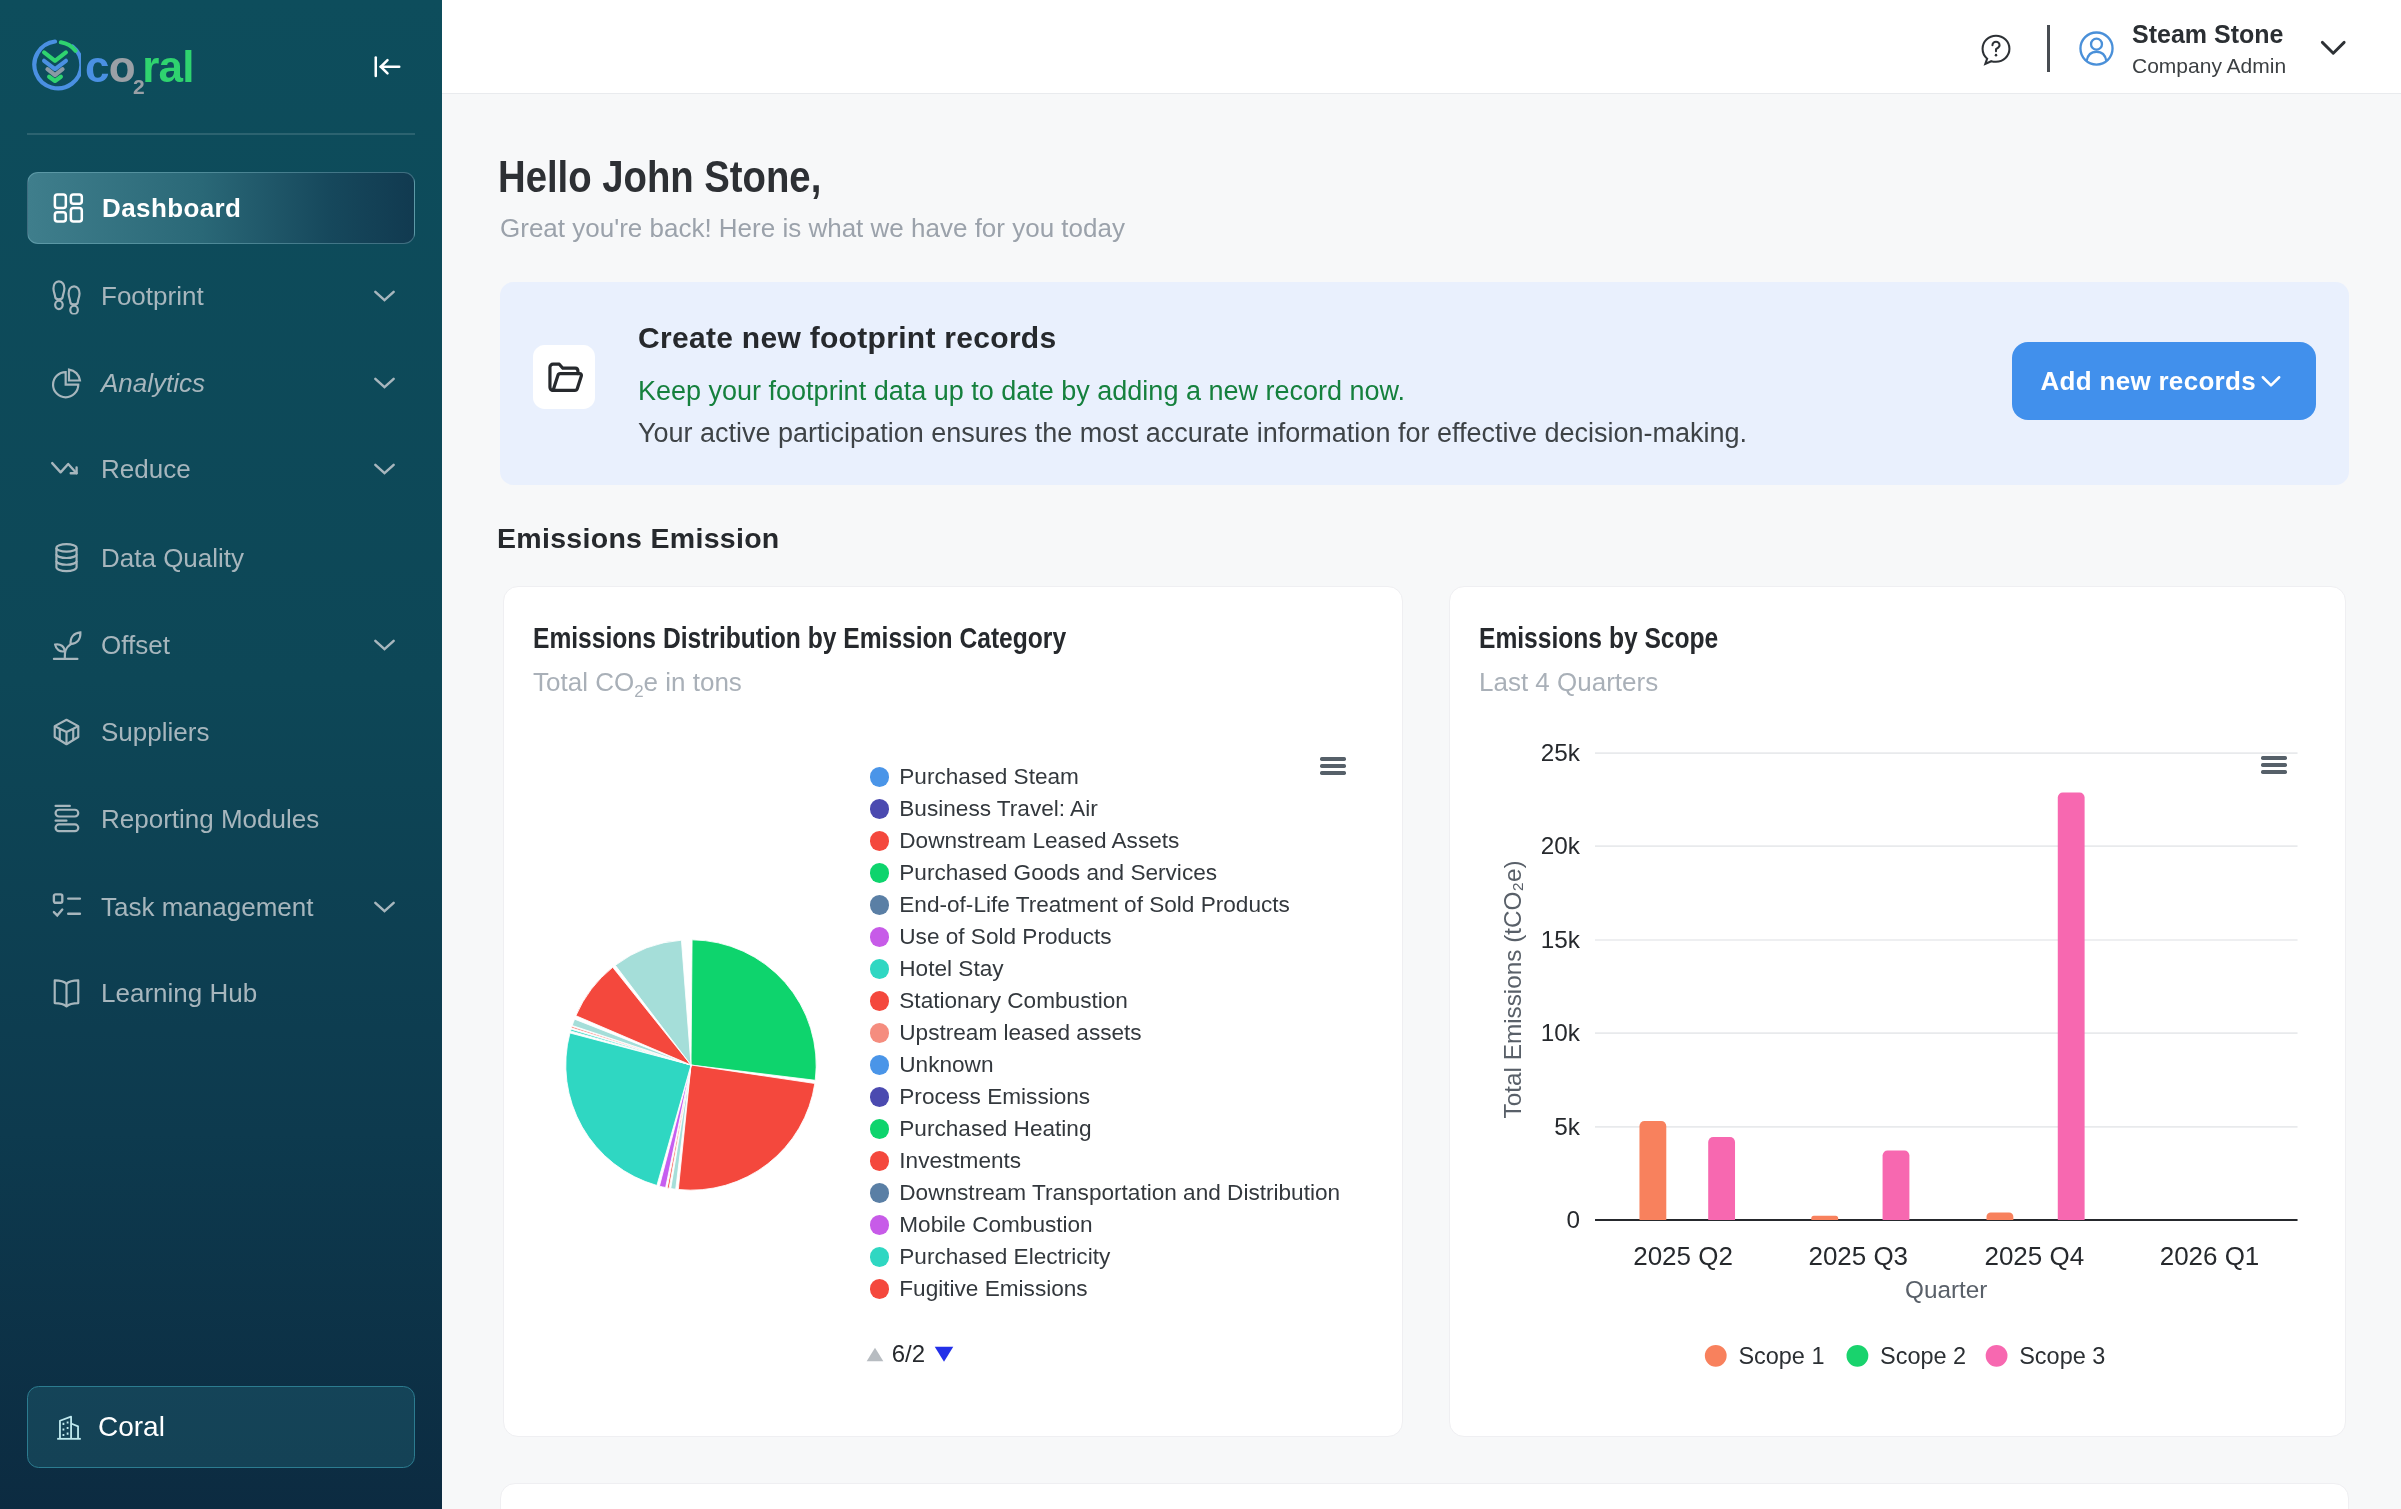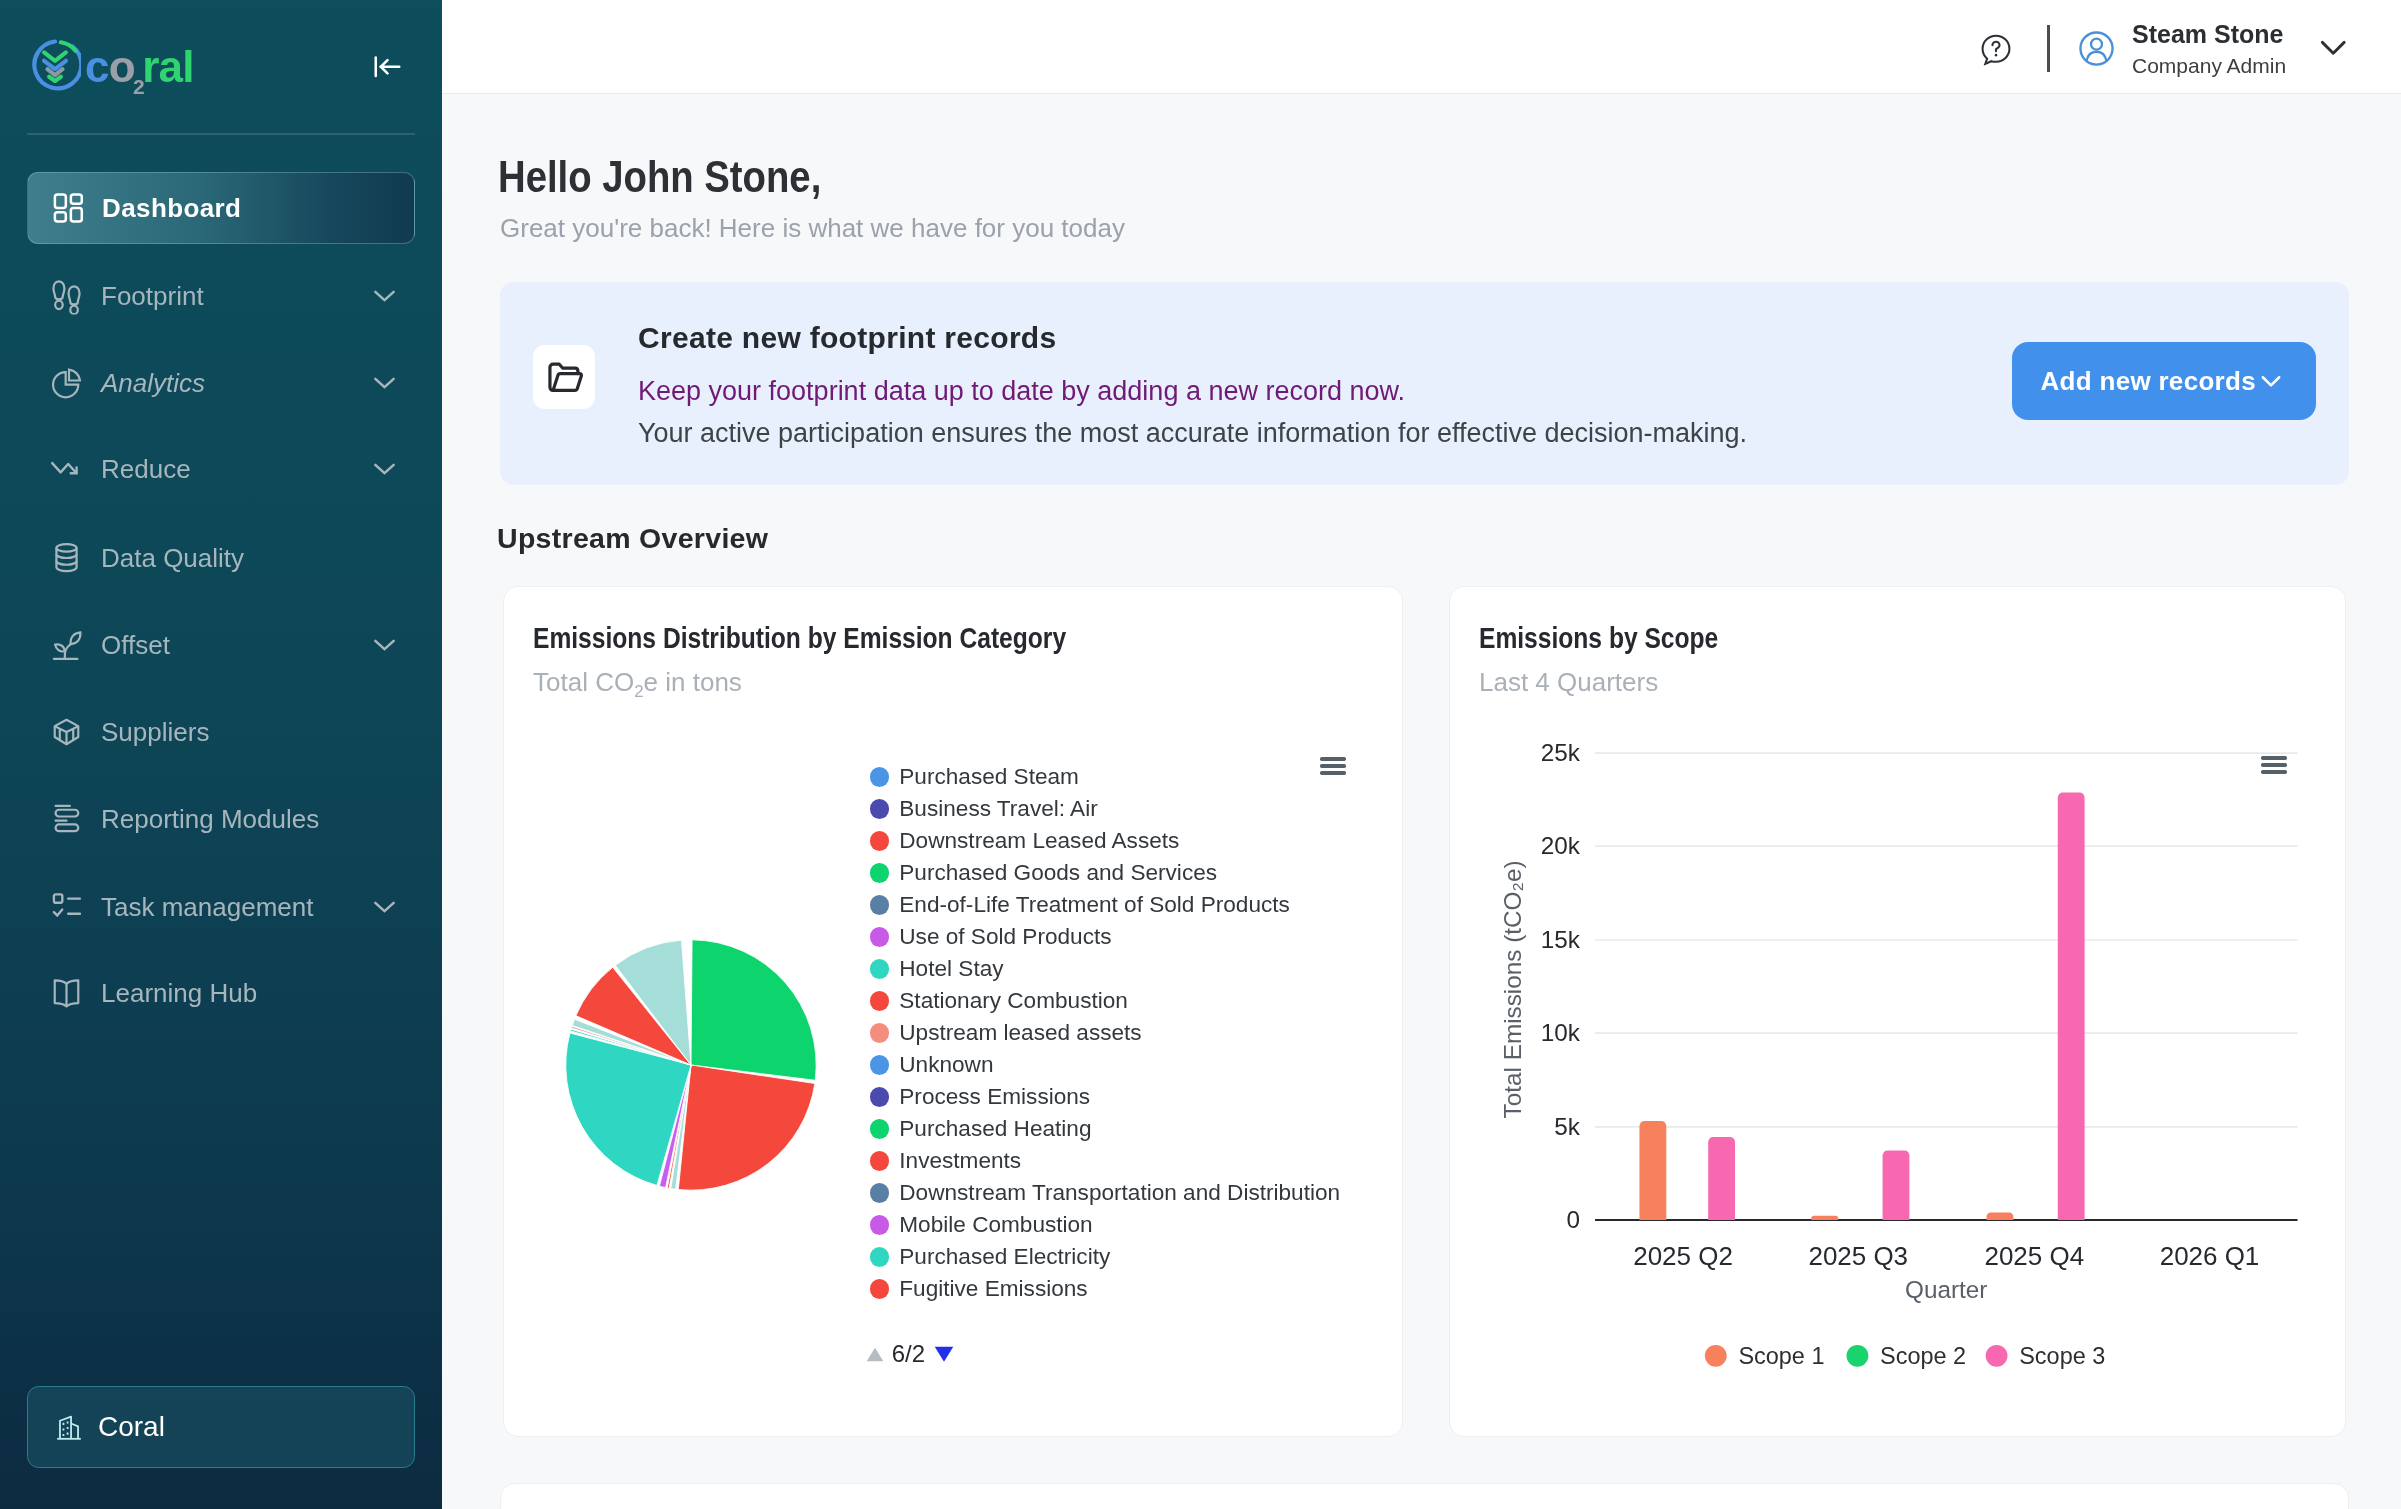--- a/index.html
+++ b/index.html
@@ -30,21 +30,21 @@
 .coralbtn {
   position:absolute; left:27px; top:1386px; width:388px; height:82px; border-radius:11.7px;
   background:rgba(32,94,110,0.45); border:1.7px solid #2c7c90;
 }
 .main { position:absolute; left:442px; top:94px; width:1749px; height:1416px; }
 h1 { font-size:44px; color:#2d3034; position:absolute; left:56px; top:58px; transform:scaleX(0.87); transform-origin:left; white-space:nowrap;}
 .sub { position:absolute; left:58px; top:119px; font-size:26px; color:#9ba2ab; }
 .banner { position:absolute; left:58px; top:188px; width:1849px; height:203px; background:#e9f0fd; border-radius:13.4px; }
 .fbox { position:absolute; left:33px; top:63px; width:62px; height:64px; background:#ffffff; border-radius:11.7px; }
 .btitle { position:absolute; left:138px; top:39px; font-size:30px; font-weight:bold; color:#26292d; letter-spacing:0.3px;}
-.bline1 { position:absolute; left:138px; top:94px; font-size:27px; color:#701a75; }
+.bline1 { position:absolute; left:138px; top:94px; font-size:27px; color:#15803d; }
 .bline2 { position:absolute; left:138px; top:136px; font-size:27px; color:#3e4347; }
 .addbtn { position:absolute; left:1512px; top:60px; width:304px; height:78px; background:#4190ec; border-radius:16px;
   color:#ffffff; font-size:26px; font-weight:bold; text-align:left; line-height:78px; padding-left:28.5px; letter-spacing:0.3px;}
 .ovh { position:absolute; left:55px; top:428px; font-size:28.5px; font-weight:bold; color:#26292d; letter-spacing:0.3px;}
 .card { position:absolute; background:#ffffff; border-radius:15px; border:0.8px solid #efeff2; }
 .card1 { left:61px; top:492px; width:900px; height:851px; }
 .card2 { left:1007px; top:492px; width:897px; height:851px; }
 .card3 { left:58px; top:1389px; width:1849px; height:168px; }
 .ctitle { position:absolute; left:29px; top:34px; font-size:30px; font-weight:bold; color:#26292d; transform:scaleX(0.82); transform-origin:left; white-space:nowrap;}
 .csub { position:absolute; left:29px; top:80px; font-size:26px; color:#a9b0b8; }
@@ -207,21 +207,21 @@
         <path d="M6 32 L11.5 15 C11.8 14 12.6 13 14 13 L36 13 C37.5 13 38.3 14.3 37.8 15.8 L33.3 29.8 C32.9 31.1 32 32 30.5 32 Z"></path>
       </svg>
     </div>
     <div class="btitle">Create new footprint records</div>
     <div class="bline1">Keep your footprint data up to date by adding a new record now.</div>
     <div class="bline2">Your active participation ensures the most accurate information for effective decision-making.</div>
     <div class="addbtn">Add new records<svg style="position:absolute;right:34px;top:33px;" width="22" height="13.4" viewBox="0 0 28 18" fill="none" stroke="#ffffff" stroke-width="3.4" stroke-linecap="round" stroke-linejoin="round">
           <path d="M3 3 L14 14 L25 3"></path>
         </svg></div>
   </div>
-  <div class="ovh">Upstream Overview</div>
+  <div class="ovh">Emissions Emission</div>
   <div class="card card1">
     <div class="ctitle">Emissions Distribution by Emission Category</div>
     <div class="csub">Total CO<sub>2</sub>e in tons</div>
     <div class="burger" style="left:816px;top:170px;">
         <div></div>
         <div></div>
         <div></div>
       </div>
     <svg style="position:absolute;left:18.5px;top:310px;" width="336" height="336" viewBox="0 0 400 400" stroke="#ffffff" stroke-width="1" stroke-linejoin="round">
       <path d="M200 200 L201.3 51.0 A149 149 0 0 1 347.9 218.2 Z" fill="#0ed46d"></path>

